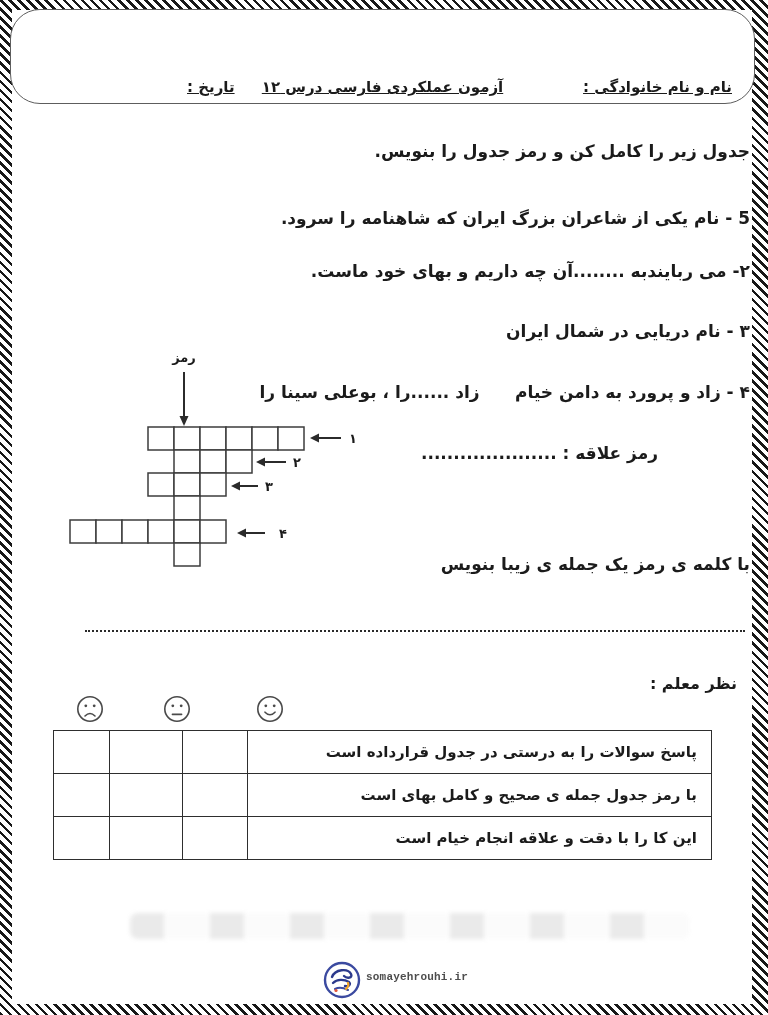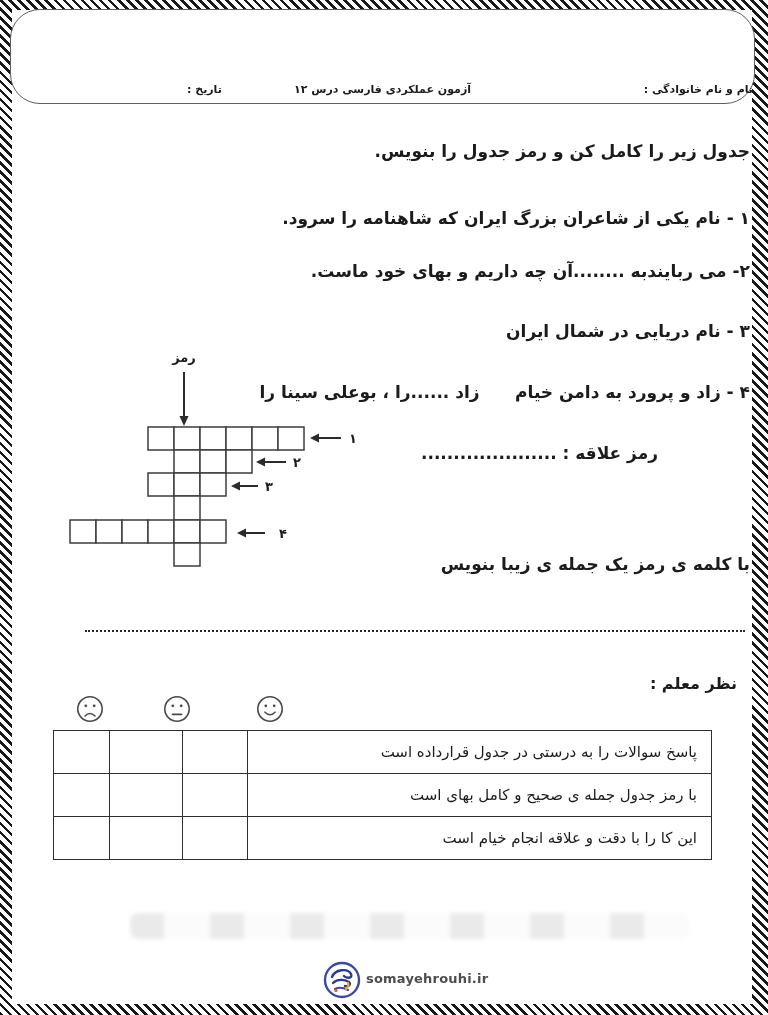--- a/index.html
+++ b/index.html
@@ -16,23 +16,23 @@
     position:absolute;left:12px;top:10px;right:16px;bottom:11px;
     background:#fff;
   }
   
   .header-box{
     position:absolute;left:10px;top:9px;width:743px;height:93px;
     border:1.6px solid #5d5d5d;border-radius:30px;background:#fff;
   }
   .header-box span{
     position:absolute;bottom:7px;
-    font-size:11px;font-weight:bold;white-space:pre;direction:rtl;
-  }
-  .h-name{right:1px;text-align:center;}
+    font-size:15px;font-weight:bold;white-space:pre;direction:rtl;text-decoration:underline;
+  }
+  .h-name{right:22px;text-align:center;}
   .h-title{left:50%;transform:translateX(-50%);}
   .h-date{left:176px;}
   
   .qline{
     position:absolute;right:18px;
     font-size:17px;font-weight:bold;direction:rtl;white-space:pre;
   }
   .code-line{right:110px;}
   .dotted-line{
     position:absolute;top:620px;left:85px;width:660px;height:10px;
@@ -56,49 +56,49 @@
   
   .eval-table{
     position:absolute;left:53px;top:730px;width:659px;height:121px;
     border-collapse:collapse;table-layout:fixed;direction:ltr;
   }
   .eval-table td{
     border:1.6px solid #2e2e2e;height:40px;background:#fff;
   }
   .eval-table td.crit{
     text-align:right;padding-left:4px;padding-right:14px;
-    font-size:15px;font-weight:normal;direction:rtl;
+    font-size:15px;font-weight:bold;direction:rtl;
   }
   
   .watermark{
     position:absolute;left:130px;top:913px;width:560px;height:26px;
     background:repeating-linear-gradient(90deg,rgba(110,110,110,.14) 0 34px,rgba(160,160,160,.04) 34px 80px);
     filter:blur(2px);border-radius:8px;
   }
   
   .logo{position:absolute;left:322px;top:960px;}
   .site-text{
     position:absolute;left:366px;top:971px;
-    font-size:13px;font-weight:bold;color:#4d4d4d;letter-spacing:.2px;
+    font-size:11px;font-weight:bold;color:#4d4d4d;letter-spacing:.2px;font-family:Liberation Mono, monospace;
   }
 </style>
 </head>
 <body>
 
 <div class="page">
   <div class="inner"></div>
 
   <div class="header-box">
     <span class="h-name">نام و نام خانوادگی :</span>
     <span class="h-title">آزمون عملکردی فارسی درس ۱۲</span>
     <span class="h-date">تاریخ :</span>
   </div>
 
   <div class="qline" style="top:141px">جدول زیر را کامل کن و رمز جدول را بنویس.</div>
-  <div class="qline" style="top:208px">۱ - نام یکی از شاعران بزرگ ایران که شاهنامه را سرود.</div>
+  <div class="qline" style="top:208px">5 - نام یکی از شاعران بزرگ ایران که شاهنامه را سرود.</div>
   <div class="qline" style="top:261px">۲- می ربایندبه ........آن چه داریم و بهای خود ماست.</div>
   <div class="qline" style="top:321px">۳ - نام دریایی در شمال ایران</div>
   <div class="qline" style="top:382px">۴ - زاد و پرورد به دامن خیام      زاد ......را ، بوعلی سینا را</div>
   <div class="qline code-line" style="top:443px">رمز علاقه : .....................</div>
   <div class="qline" style="top:554px">با کلمه ی رمز یک جمله ی زیبا بنویس</div>
 
   <svg class="crossword" width="315" height="235" viewBox="55 345 315 235">
     <text x="184" y="362" text-anchor="middle" direction="rtl">رمز</text>
     <g>
       <line x1="184" y1="372" x2="184" y2="417"></line>

